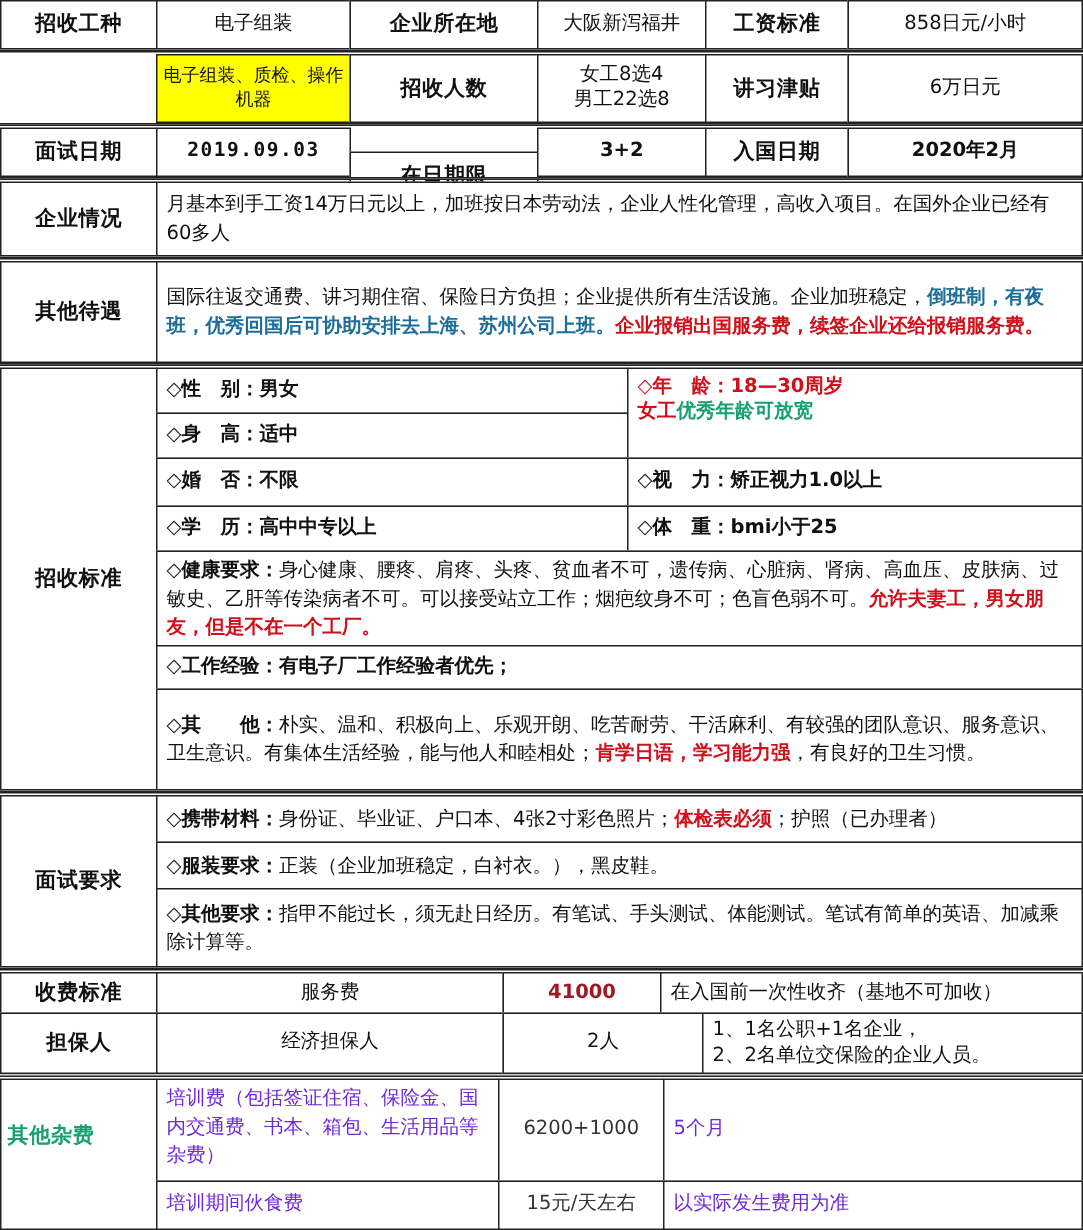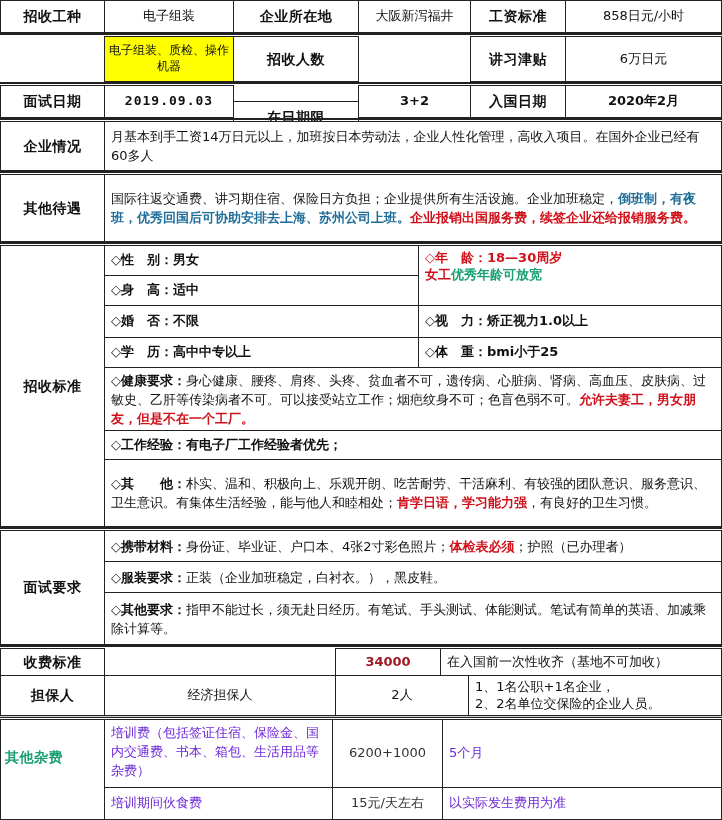--- a/index.html
+++ b/index.html
@@ -30,20 +30,24 @@
   <div class="cell val" style="left:104px;top:0;width:130px;height:33px;">电子组装</div>
   <div class="cell hdr" style="left:233px;top:0;width:126px;height:33px;">企业所在地</div>
   <div class="cell val" style="left:358px;top:0;width:113px;height:33px;">大阪新泻福井</div>
   <div class="cell hdr" style="left:470px;top:0;width:96px;height:33px;">工资标准</div>
   <div class="cell val" style="left:565px;top:0;width:157px;height:33px;">858日元/小时</div>
 
   <div class="sep" style="top:33px;"></div>
 
   <div class="cell val yellow" style="left:104px;top:36px;width:130px;height:46px;font-size:12px;padding:0 4px;">电子组装、质检、操作机器</div>
   <div class="cell hdr" style="left:233px;top:36px;width:126px;height:46px;">招收人数</div>
+  <div class="cell val" style="left:358px;top:36px;width:113px;height:46px;flex-direction:column;">
+    <span>女工8选4</span>
+    <span>男工22选8</span>
+  </div>
   <div class="cell hdr" style="left:470px;top:36px;width:96px;height:46px;">讲习津贴</div>
   <div class="cell val" style="left:565px;top:36px;width:157px;height:46px;">6万日元</div>
 
   <div class="sep" style="top:82px;"></div>
 
   <div class="cell hdr" style="left:0;top:85px;width:105px;height:33px;">面试日期</div>
   <div class="cell val mono" style="left:104px;top:85px;width:130px;height:33px;">2019.09.03</div>
   <div class="cell hdr" style="left:233px;top:101px;width:126px;height:33px;">在日期限</div>
   <div class="cell val b" style="left:358px;top:85px;width:113px;height:33px;">3+2</div>
   <div class="cell hdr" style="left:470px;top:85px;width:96px;height:33px;">入国日期</div>
@@ -99,21 +103,22 @@
   <div class="cell left" style="left:104px;top:561px;width:618px;height:32px;">
     <span class="para"><span class="b">◇服装要求：</span><span>正装（企业加班稳定，白衬衣。），黑皮鞋。</span></span>
   </div>
   <div class="cell left" style="left:104px;top:592px;width:618px;height:53px;">
     <span class="para"><span class="b">◇其他要求：</span><span>指甲不能过长，须无赴日经历。有笔试、手头测试、体能测试。笔试有简单的英语、加减乘除计算等。</span></span>
   </div>
 
   <div class="sep" style="top:645px;"></div>
 
   <div class="cell hdr" style="left:0;top:648px;width:105px;height:28px;">收费标准</div>
-  <div class="cell val red" style="left:335px;top:648px;width:106px;height:28px;color:#a01822;">34000</div>
+  <div class="cell val" style="left:104px;top:648px;width:232px;height:28px;">服务费</div>
+  <div class="cell val red" style="left:335px;top:648px;width:106px;height:28px;color:#a01822;">41000</div>
   <div class="cell left val" style="left:440px;top:648px;width:282px;height:28px;">在入国前一次性收齐（基地不可加收）</div>
 
   <div class="cell hdr" style="left:0;top:675px;width:105px;height:41px;">担保人</div>
   <div class="cell val" style="left:104px;top:675px;width:232px;height:41px;">经济担保人</div>
   <div class="cell val" style="left:335px;top:675px;width:134px;height:41px;">2人</div>
   <div class="cell left val" style="left:468px;top:675px;width:254px;height:41px;flex-direction:column;align-items:flex-start;justify-content:center;">
     <span>1、1名公职+1名企业，</span>
     <span>2、2名单位交保险的企业人员。</span>
   </div>
 

